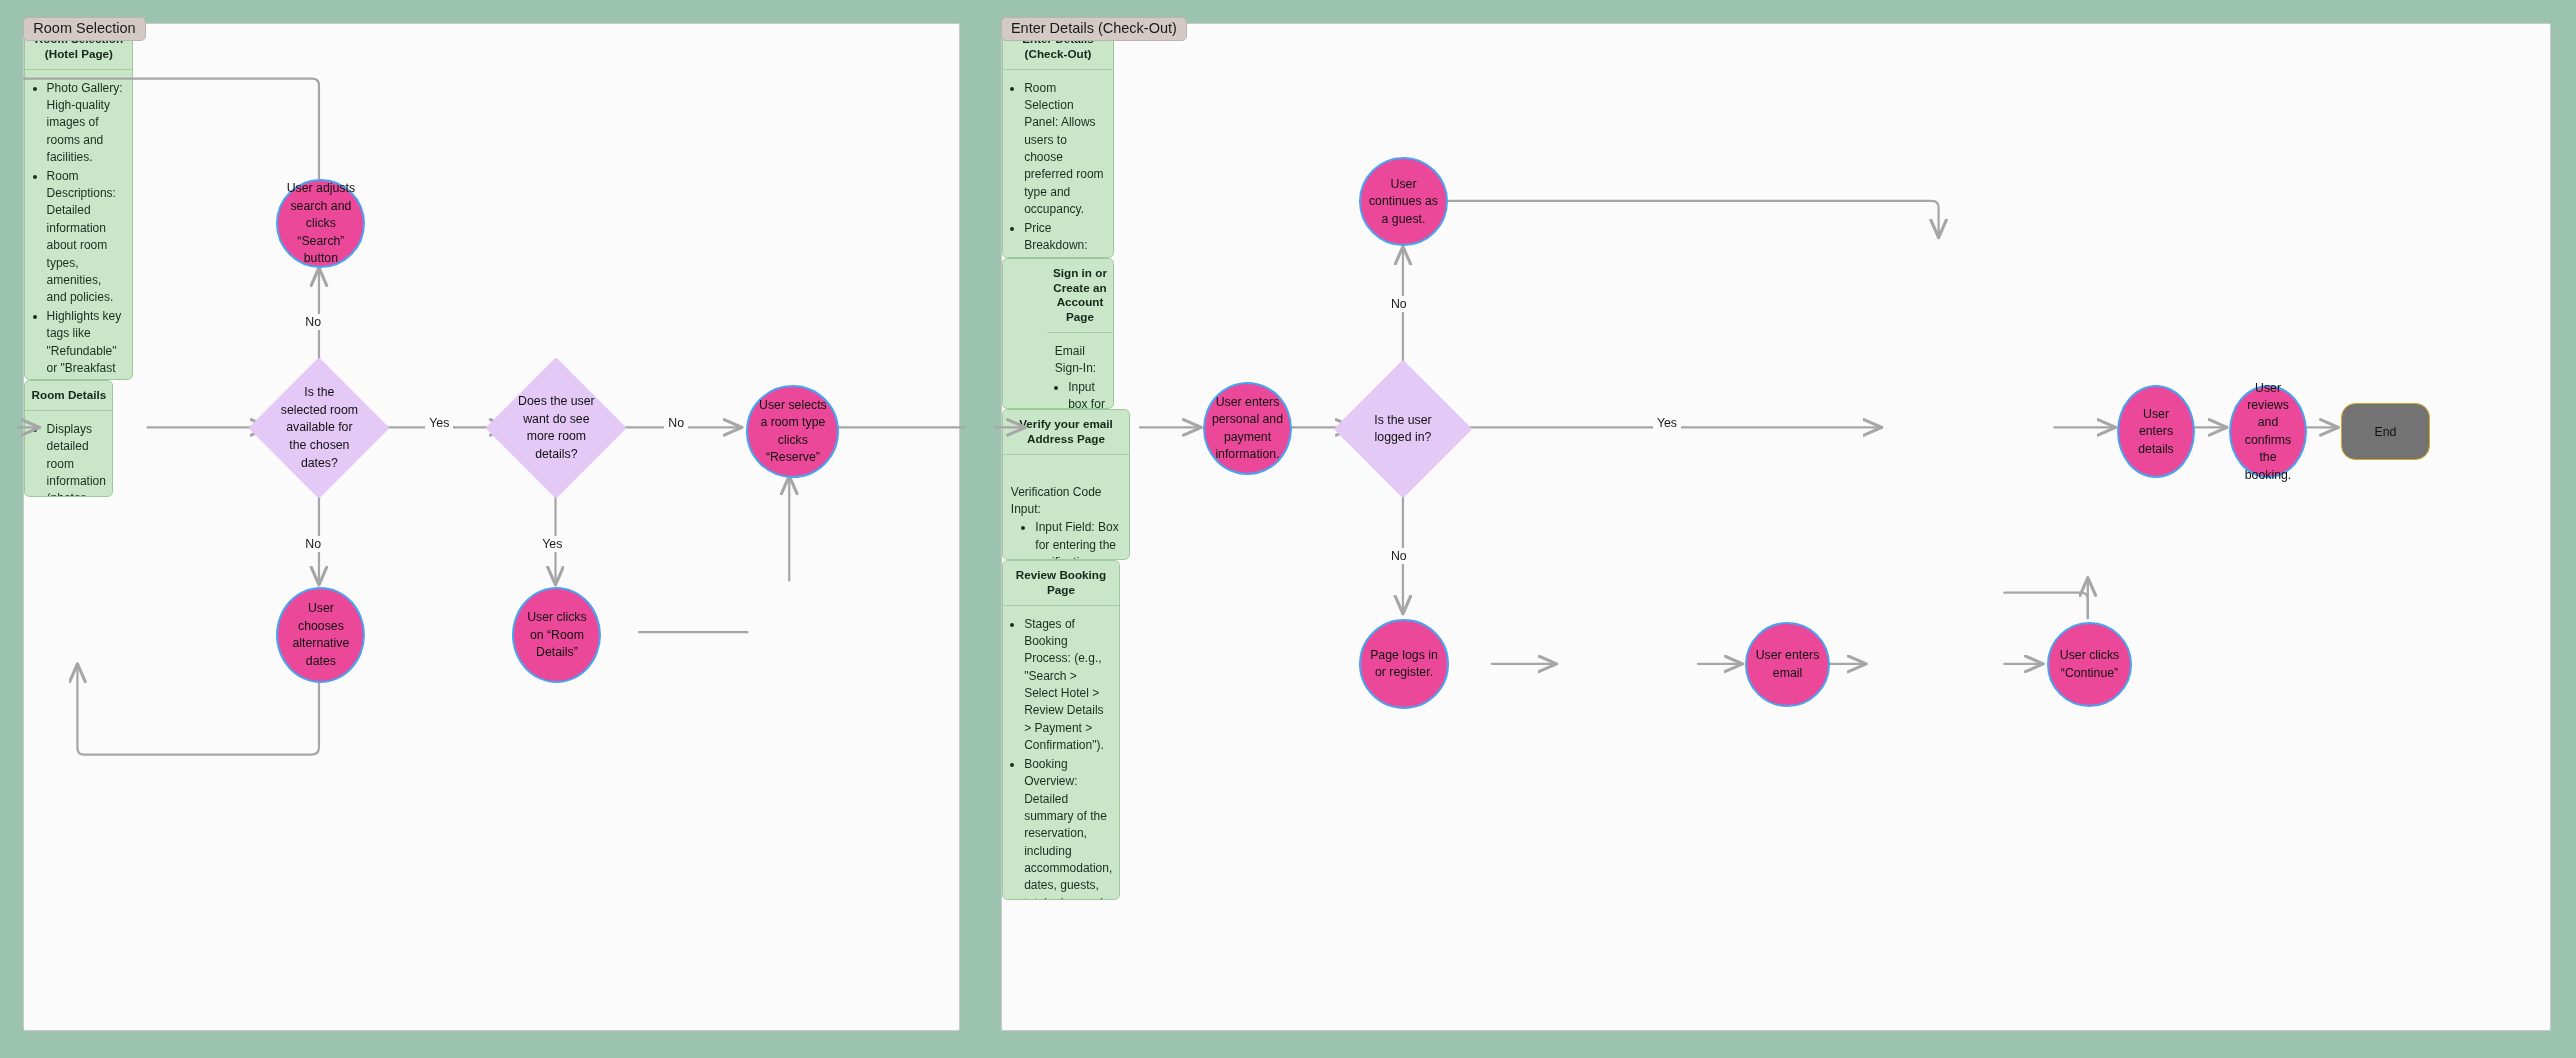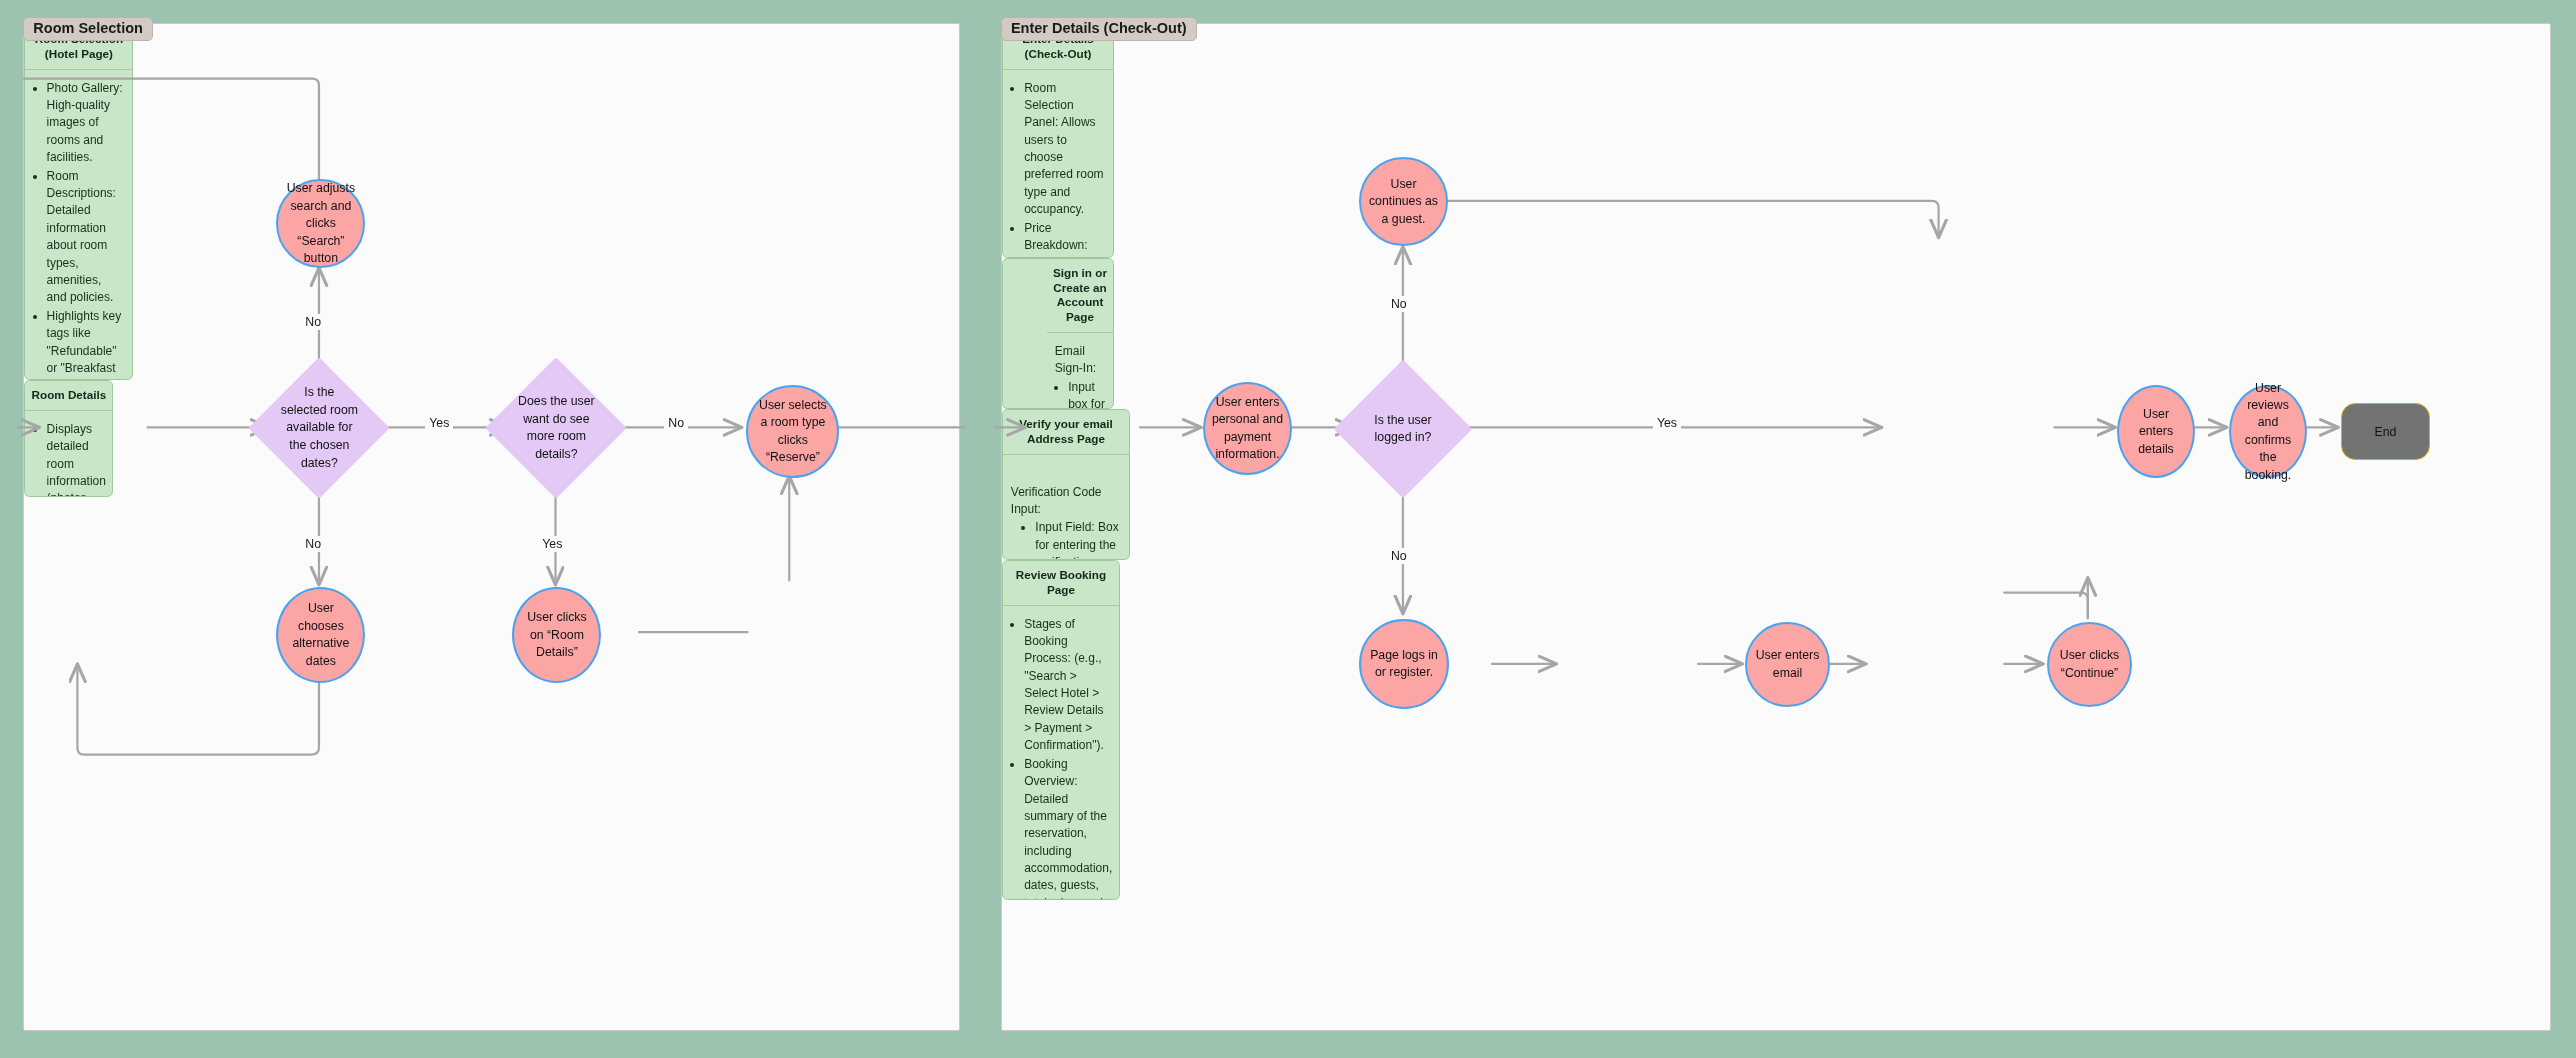--- a/index.html
+++ b/index.html
@@ -21,34 +21,34 @@
   #panel-right{left:1001px;top:23.4px;  width:1550px; height:1008px; }
 
   .panel-tab{
     position:absolute;
     top:-7.8px; left:-1.1px;
     background:#d3cac6;
     border:1.1px solid #bdb3ae;
     border-radius:5px;
     padding:3.3px 9px 3.9px 9px;
     font-size:14.5px;
-    font-weight:700;
+    font-weight:400;
     color:#1a1a1a;
     white-space:nowrap;
     line-height:1.05;
     z-index:30;
   }
 
   .edges{position:absolute;left:0;top:0;width:100%;height:100%;overflow:visible;pointer-events:none;}
 
   .node{position:absolute;box-sizing:border-box;z-index:5;}
 
   
   .ellipse{
-    background:#fca5a5;
+    background:#ec4899;
     border:2.2px solid #4aa3ef;
     border-radius:50%;
     display:flex;align-items:center;justify-content:center;
     text-align:center;
     color:#111;
     font-size:12.3px;
     line-height:1.42;
     padding:3.3px 5.6px;
   }
   

